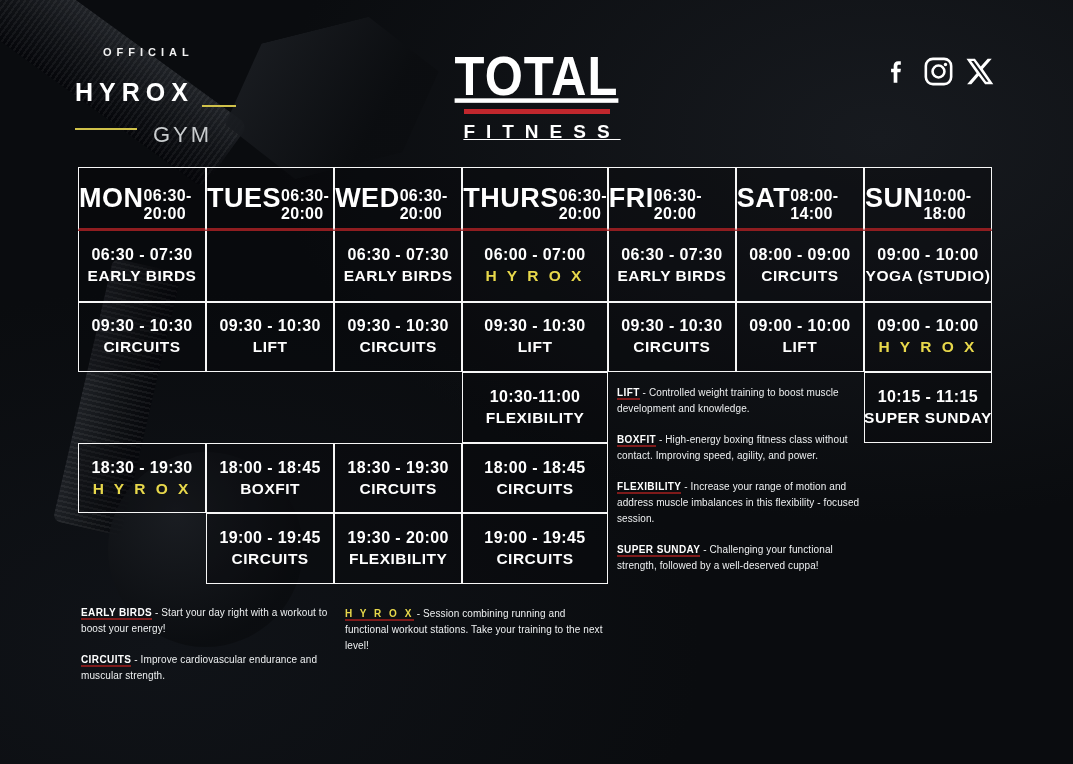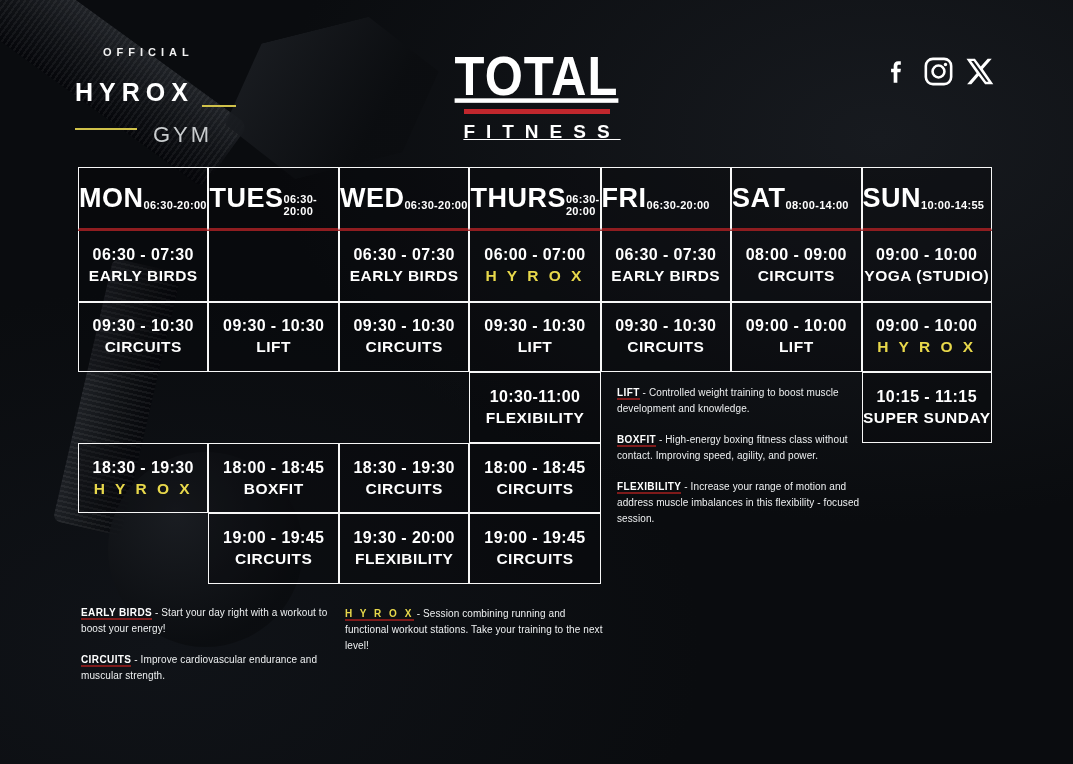--- a/index.html
+++ b/index.html
@@ -40,21 +40,21 @@
   .total-bar{width:146px;height:5px;margin-top:8px;}
   .fitness-word{font-size:19px;font-weight:700;letter-spacing:11px;margin-top:7px;text-indent:11px;}
   .social{position:absolute;right:78px;top:56px;z-index:2;display:flex;align-items:center;gap:12px;}
   .social svg{display:block;}
   
   .timetable{position:absolute;left:78px;top:167px;width:914px;height:417px;z-index:1;
     display:grid;grid-template-columns:repeat(7,1fr);grid-template-rows:64px repeat(5,70.6px);}
   .day-cell{border:1px solid #f7f7f7;border-bottom:3px solid #8f1d20;
     display:flex;flex-direction:row;align-items:center;justify-content:flex-start;background:rgba(5,6,9,.35);}
   .day-name{font-size:27px;font-weight:800;letter-spacing:.5px;line-height:1.05;}
-  .day-hours{font-size:11px;font-weight:700;letter-spacing:.3px;margin-top:14px;}
+  .day-hours{font-size:16px;font-weight:700;letter-spacing:.3px;margin-top:14px;}
   .slot{border:1px solid #f7f7f7;display:flex;flex-direction:column;align-items:center;justify-content:center;
     gap:3px;background:rgba(5,6,9,.3);overflow:hidden;}
   .slot.first-row{border-top:none;}
   .slot-time{font-size:16px;font-weight:700;letter-spacing:.4px;white-space:nowrap;}
   .slot-label{font-size:15.5px;font-weight:800;letter-spacing:.5px;white-space:nowrap;}
   .slot-label.hl{color:#e8d84b;font-weight:700;letter-spacing:3px;}
   
   .desc-col{position:absolute;z-index:2;}
   .desc-col p{margin:0 0 15px;font-size:10px;line-height:16px;color:#eef0f1;letter-spacing:.1px;}
   .term{font-weight:700;color:#fff;letter-spacing:.4px;border-bottom:2px solid #7e1a1a;padding-bottom:0px;}
@@ -133,21 +133,21 @@
       <div class="day-cell" style="grid-area: 1 / 5;">
         <div class="day-name">FRI</div>
         <div class="day-hours">06:30-20:00</div>
       </div>
       <div class="day-cell" style="grid-area: 1 / 6;">
         <div class="day-name">SAT</div>
         <div class="day-hours">08:00-14:00</div>
       </div>
       <div class="day-cell" style="grid-area: 1 / 7;">
         <div class="day-name">SUN</div>
-        <div class="day-hours">10:00-14:55</div>
+        <div class="day-hours">10:00-18:00</div>
       </div>
       <div class="slot first-row" style="grid-area: 2 / 1;">
         <div class="slot-time">06:30 - 07:30</div>
         <div class="slot-label">EARLY BIRDS</div>
       </div>
       <div class="slot first-row" style="grid-area: 2 / 2;"></div>
       <div class="slot first-row" style="grid-area: 2 / 3;">
         <div class="slot-time">06:30 - 07:30</div>
         <div class="slot-label">EARLY BIRDS</div>
       </div>
@@ -237,15 +237,16 @@
       <p><span class="term">EARLY BIRDS</span> - Start your day right with a workout to boost your energy!</p>
       <p><span class="term">CIRCUITS</span> - Improve cardiovascular endurance and muscular strength.</p>
     </div>
   <div class="desc-col desc-middle">
       <p><span class="term hl">H Y R O X</span> - Session combining running and functional workout stations. Take your training to the next level!</p>
     </div>
   <div class="desc-col desc-right">
       <p><span class="term">LIFT</span> - Controlled weight training to boost muscle development and knowledge.</p>
       <p><span class="term">BOXFIT</span> - High-energy boxing fitness class without contact. Improving speed, agility, and power.</p>
       <p><span class="term">FLEXIBILITY</span> - Increase your range of motion and address muscle imbalances in this flexibility - focused session.</p>
+      <p><span class="term">SUPER SUNDAY</span> - Challenging your functional strength, followed by a well-deserved cuppa!</p>
     </div>
 
 </div>
 
 </body></html>

